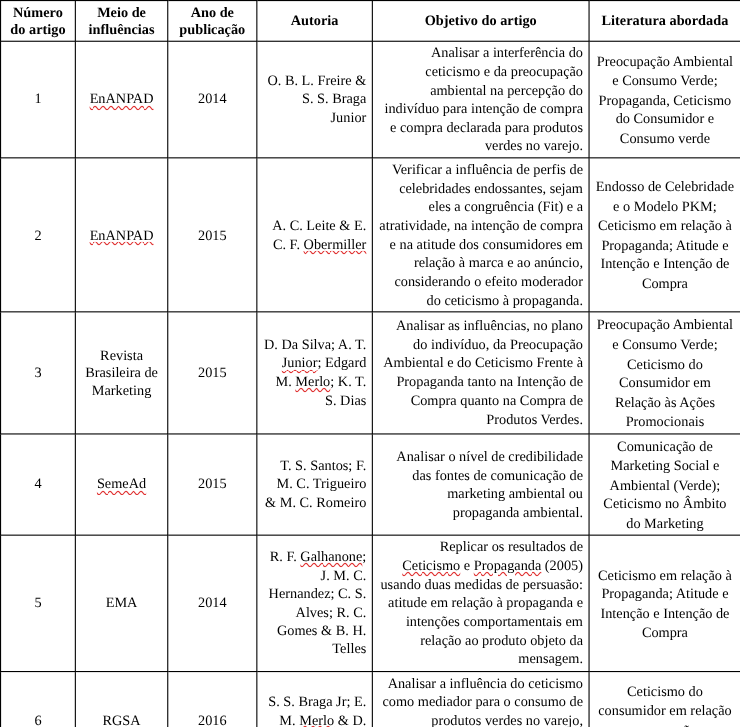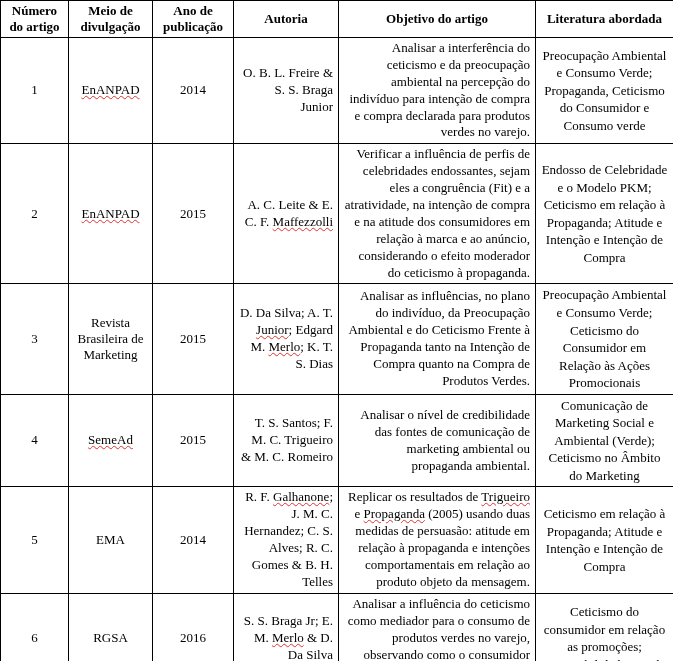--- a/index.html
+++ b/index.html
@@ -94,21 +94,21 @@
   </colgroup>
 
   <thead>
     <tr>
       <th>
         <span>Número</span><br>
         <span>do artigo</span>
       </th>
       <th>
         <span>Meio de</span><br>
-        <span>divulgação</span>
+        <span>influências</span>
       </th>
       <th>
         <span>Ano de</span><br>
         <span>publicação</span>
       </th>
       <th>
         <span>Autoria</span>
       </th>
       <th>
         <span>Objetivo do artigo</span>
@@ -126,21 +126,21 @@
       <td class="center">2014</td>
       <td class="authors">O. B. L. Freire &amp; S. S. Braga Junior</td>
       <td class="justify">Analisar a interferência do ceticismo e da preocupação ambiental na percepção do indivíduo para intenção de compra e compra declarada para produtos verdes no varejo.</td>
       <td class="lit">Preocupação Ambiental e Consumo Verde; Propaganda, Ceticismo do Consumidor e Consumo verde</td>
     </tr>
 
     <tr>
       <td class="center">2</td>
       <td class="center"><span class="sp">EnANPAD</span></td>
       <td class="center">2015</td>
-      <td class="authors"><span>A. C. Leite &amp; E. C. F. <span class="sp">Maffezzolli</span></span></td>
+      <td class="authors"><span>A. C. Leite &amp; E. C. F. <span class="sp">Obermiller</span></span></td>
       <td class="justify">Verificar a influência de perfis de celebridades endossantes, sejam eles a congruência (Fit) e a atratividade, na intenção de compra e na atitude dos consumidores em relação à marca e ao anúncio, considerando o efeito moderador do ceticismo à propaganda.</td>
       <td class="lit">Endosso de Celebridade e o Modelo PKM; Ceticismo em relação à Propaganda; Atitude e Intenção e Intenção de Compra</td>
     </tr>
 
     <tr>
       <td class="center">3</td>
       <td class="center">Revista Brasileira de Marketing</td>
       <td class="center">2015</td>
       <td class="authors"><span>D. Da Silva; A. T. <span class="sp">Junior</span>; Edgard M. <span class="sp">Merlo</span>; K. T. S. Dias</span></td>
       <td class="justify">Analisar as influências, no plano do indivíduo, da Preocupação Ambiental e do Ceticismo Frente à Propaganda tanto na Intenção de Compra quanto na Compra de Produtos Verdes.</td>
@@ -154,21 +154,21 @@
       <td class="authors">T. S. Santos; F. M. C. Trigueiro &amp; M. C. Romeiro</td>
       <td class="justify">Analisar o nível de credibilidade das fontes de comunicação de marketing ambiental ou propaganda ambiental.</td>
       <td class="lit">Comunicação de Marketing Social e Ambiental (Verde); Ceticismo no Âmbito do Marketing</td>
     </tr>
 
     <tr>
       <td class="center">5</td>
       <td class="center">EMA</td>
       <td class="center">2014</td>
       <td class="authors"><span>R. F. <span class="sp">Galhanone</span>; J. M. C. Hernandez; C. S. Alves; R. C. Gomes &amp; B. H. Telles</span></td>
-      <td class="justify"><span>Replicar os resultados de <span class="sp">Trigueiro</span> e <span class="sp">Propaganda</span> (2005) usando duas medidas de persuasão: atitude em relação à propaganda e intenções comportamentais em relação ao produto objeto da mensagem.</span></td>
+      <td class="justify"><span>Replicar os resultados de <span class="sp">Ceticismo</span> e <span class="sp">Propaganda</span> (2005) usando duas medidas de persuasão: atitude em relação à propaganda e intenções comportamentais em relação ao produto objeto da mensagem.</span></td>
       <td class="lit">Ceticismo em relação à Propaganda; Atitude e Intenção e Intenção de Compra</td>
     </tr>
 
     <tr>
       <td class="center">6</td>
       <td class="center">RGSA</td>
       <td class="center">2016</td>
       <td class="authors"><span>S. S. Braga Jr; E. M. <span class="sp">Merlo</span> &amp; D. Da Silva</span></td>
       <td class="justify">Analisar a influência do ceticismo como mediador para o consumo de produtos verdes no varejo, observando como o consumidor percebe esta questão na sociedade.</td>
       <td class="lit"><span>Ceticismo do consumidor em relação as promoções; <span class="sp">Desejabilidade</span> social</span></td>

